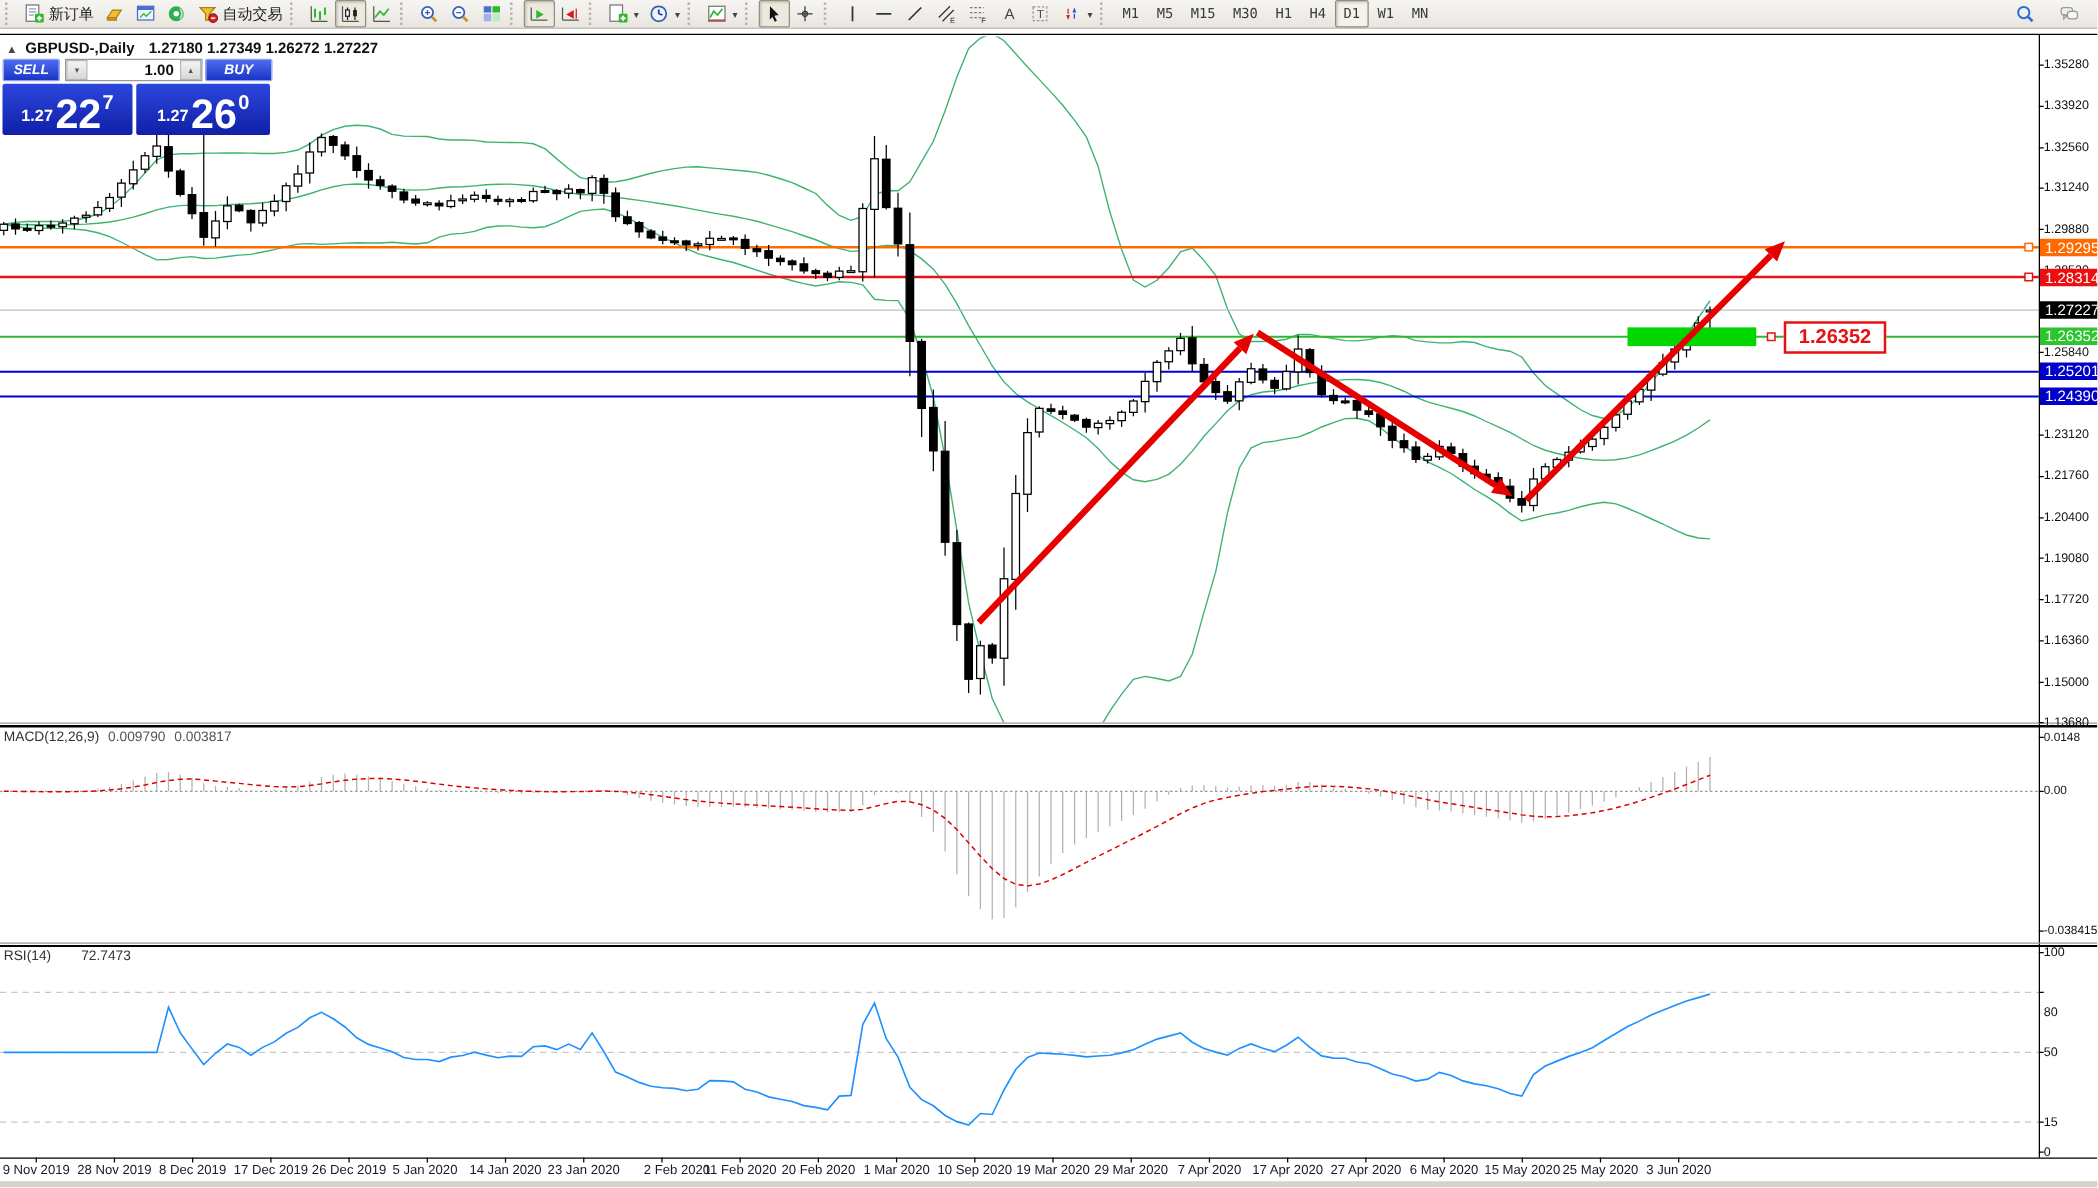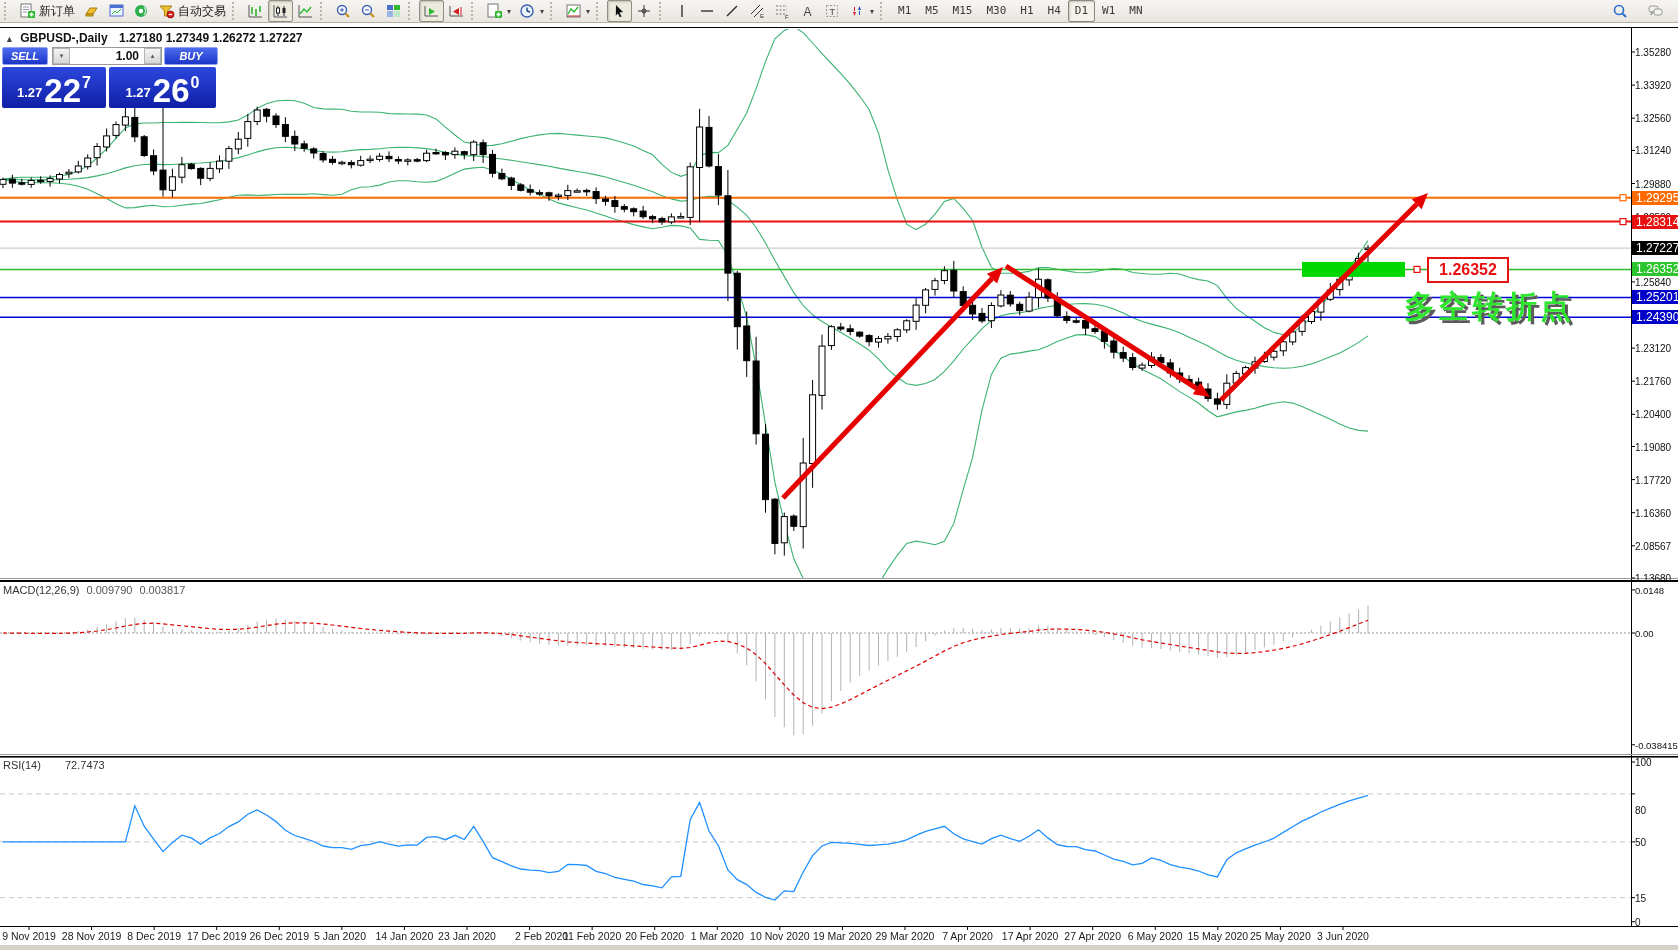--- a/index.html
+++ b/index.html
@@ -917,38 +917,37 @@
   <div class="pane-label" style="left:3px;top:556px;">
     <span>MACD(12,26,9)</span>
     <span style="margin-left:4px;color:#555;">0.009790</span>
     <span style="margin-left:4px;color:#555;">0.003817</span>
   </div>
   <div class="pane-label" style="left:3px;top:731px;">
     <span>RSI(14)</span>
     <span style="margin-left:21px;">72.7473</span>
   </div>
 
-  <div id="annotation" style="top:258px;">多空转折点</div>
   <div id="price-label-box" style="top:229px;">1.26352</div>
 
   <div id="axis-layer">
       <div class="ax" style="top:24.0px;">1.35280</div>
       <div class="ax" style="top:57.1px;">1.33920</div>
       <div class="ax" style="top:90.2px;">1.32560</div>
       <div class="ax" style="top:122.4px;">1.31240</div>
       <div class="ax" style="top:155.5px;">1.29880</div>
       <div class="ax" style="top:188.6px;">1.28520</div>
       <div class="ax" style="top:253.9px;">1.25840</div>
       <div class="ax" style="top:320.1px;">1.23120</div>
       <div class="ax" style="top:353.2px;">1.21760</div>
       <div class="ax" style="top:386.3px;">1.20400</div>
       <div class="ax" style="top:418.5px;">1.19080</div>
       <div class="ax" style="top:451.6px;">1.17720</div>
       <div class="ax" style="top:484.7px;">1.16360</div>
-      <div class="ax" style="top:517.8px;">2.08567</div>
+      <div class="ax" style="top:517.8px;">1.15000</div>
       <div class="ax" style="top:550.0px;">1.13680</div>
       <div class="ax small" style="top:561.9px;">0.0148</div>
       <div class="ax small" style="top:605.0px;">0.00</div>
       <div class="ax small" style="top:716.8px;">-0.038415</div>
       <div class="ax" style="top:734.0px;">100</div>
       <div class="ax" style="top:765.9px;margin-top:16px;">80</div>
       <div class="ax" style="top:813.9px;">50</div>
       <div class="ax" style="top:869.7px;">15</div>
       <div class="ax" style="top:893.7px;">0</div>
       <div class="badge" style="top:169.7px;background:#ff6a00;">1.29295</div>
@@ -964,21 +963,21 @@
       <div class="datelbl" style="left: 154.14px;">8 Dec 2019</div>
       <div class="datelbl" style="left: 216.71px;">17 Dec 2019</div>
       <div class="datelbl" style="left: 279.28px;">26 Dec 2019</div>
       <div class="datelbl" style="left: 340px;">5 Jan 2020</div>
       <div class="datelbl" style="left: 404.42px;">14 Jan 2020</div>
       <div class="datelbl" style="left: 466.99px;">23 Jan 2020</div>
       <div class="datelbl" style="left: 529.56px; margin-left: 12px;">2 Feb 2020</div>
       <div class="datelbl" style="left: 592.13px;">11 Feb 2020</div>
       <div class="datelbl" style="left: 654.7px;">20 Feb 2020</div>
       <div class="datelbl" style="left: 717.27px;">1 Mar 2020</div>
-      <div class="datelbl" style="left: 779.84px;">10 Nov 2020</div>
+      <div class="datelbl" style="left: 779.84px;">10 Sep 2020</div>
       <div class="datelbl" style="left: 842.41px;">19 Mar 2020</div>
       <div class="datelbl" style="left: 904.98px;">29 Mar 2020</div>
       <div class="datelbl" style="left: 967.55px;">7 Apr 2020</div>
       <div class="datelbl" style="left: 1030.12px;">17 Apr 2020</div>
       <div class="datelbl" style="left: 1092.69px;">27 Apr 2020</div>
       <div class="datelbl" style="left: 1155.26px;">6 May 2020</div>
       <div class="datelbl" style="left: 1217.83px;">15 May 2020</div>
       <div class="datelbl" style="left: 1280.4px;">25 May 2020</div>
       <div class="datelbl" style="left: 1342.97px;">3 Jun 2020</div>
     </div>

